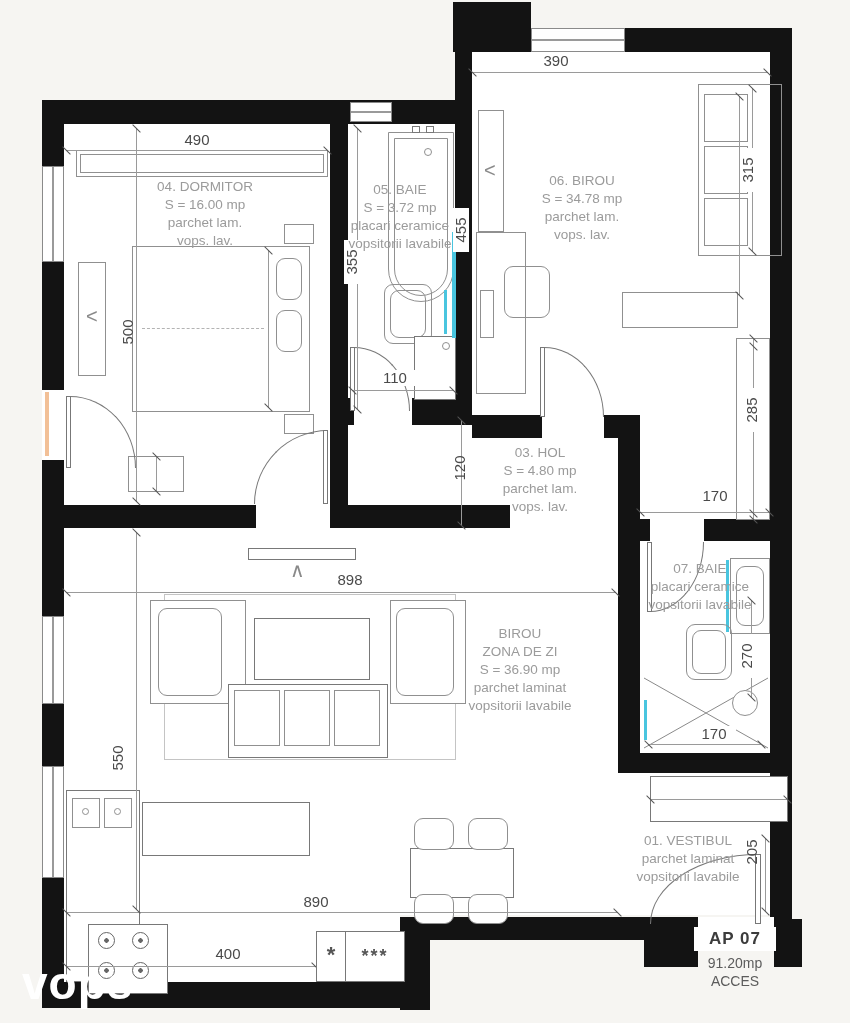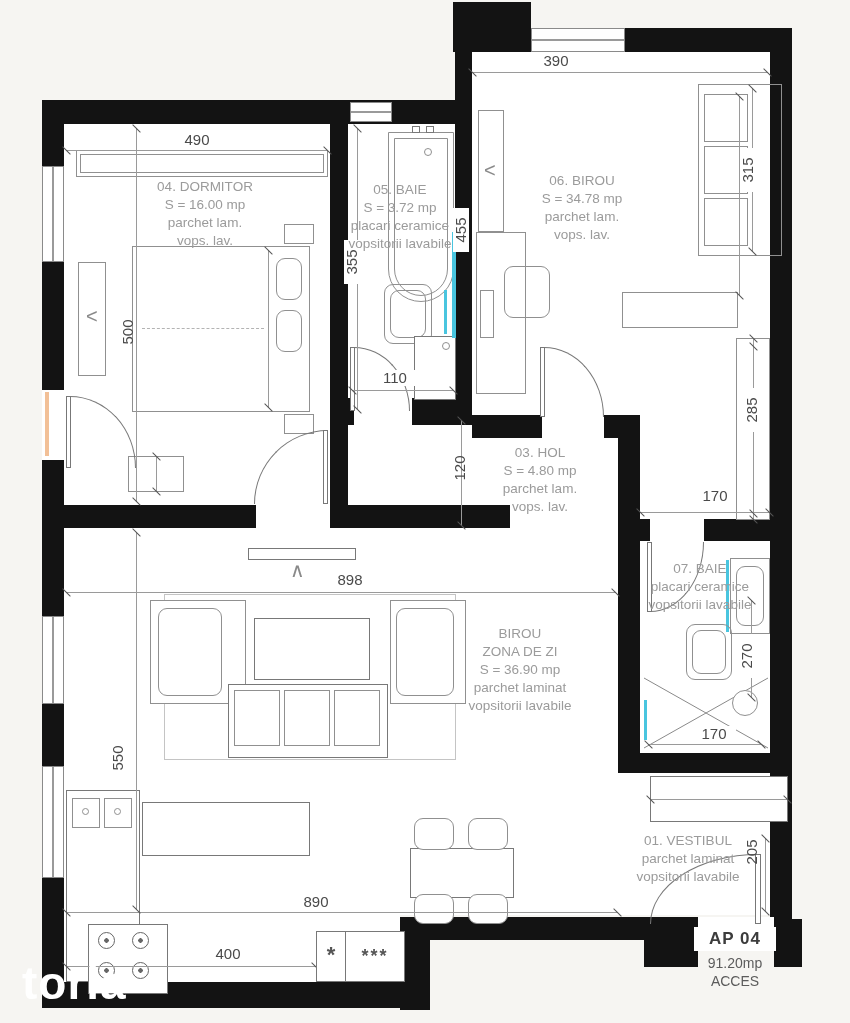--- a/index.html
+++ b/index.html
@@ -259,19 +259,19 @@
     <div>parchet laminat</div>
     <div>vopsitorii lavabile</div>
   </div>
 
   <div class="f" style="left:316px;top:931px;width:30px;height:51px"></div>
   <div class="f" style="left:345px;top:931px;width:60px;height:51px"></div>
   <span class="star" style="left:316px;top:942px;width:30px;font-size:22px">*</span>
   <span class="star" style="left:345px;top:946px;width:60px;font-size:18px;letter-spacing:2px">***</span>
 
   <div class="white" style="left:694px;top:927px;width:82px;height:24px"></div>
-  <div class="ap-title" style="left:694px;top:929px;width:82px">AP 04</div>
+  <div class="ap-title" style="left:694px;top:929px;width:82px">AP 07</div>
   <div class="ap-sub" style="left:694px;top:955px;width:82px">91.20mp</div>
   <div class="ap-sub" style="left:694px;top:973px;width:82px">ACCES</div>
 
-  <div class="watermark" style="left:22px;top:956px">toria</div>
+  <div class="watermark" style="left:22px;top:956px">vops</div>
 
 </div>
 
 </body></html>

